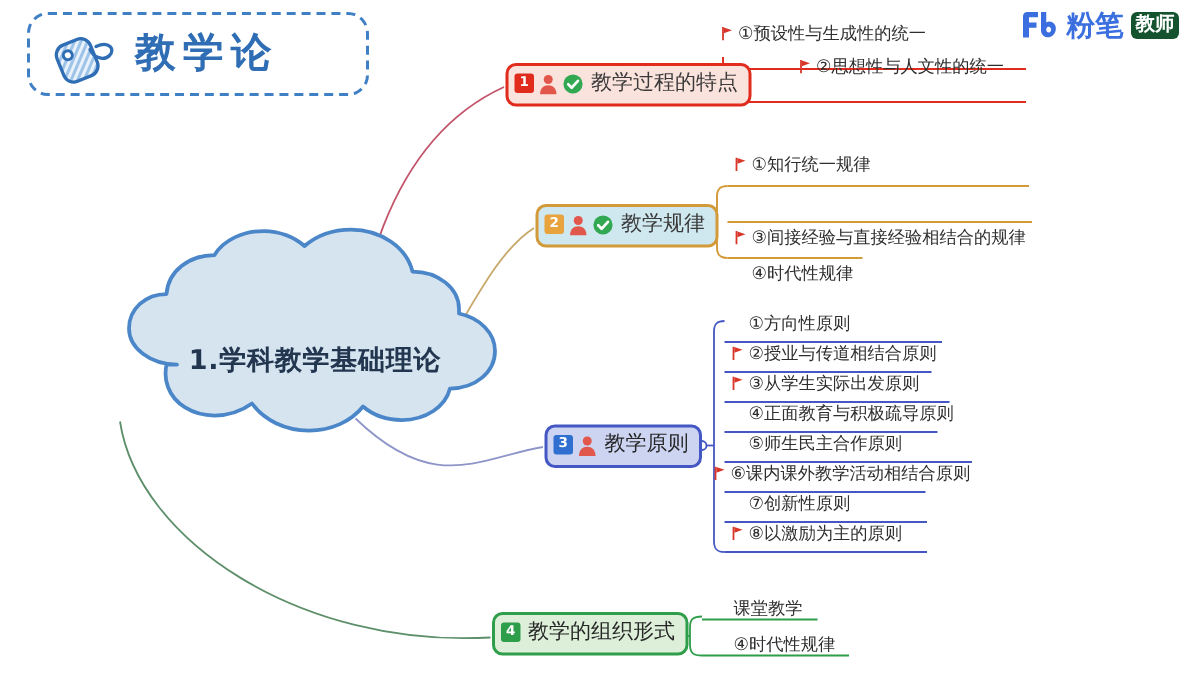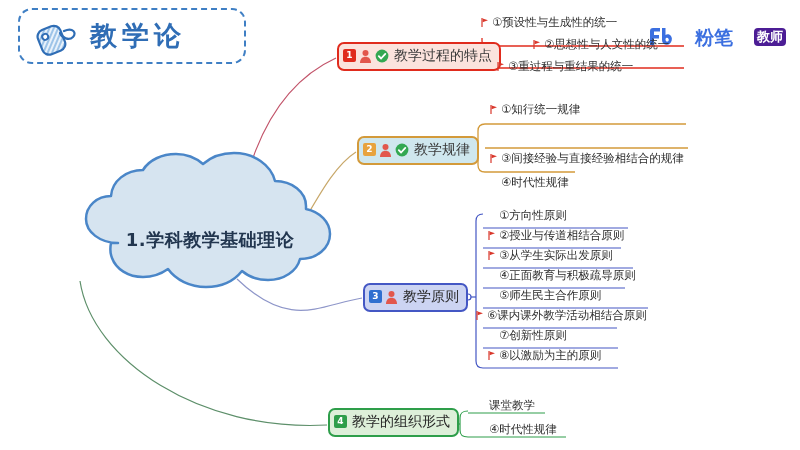--- a/index.html
+++ b/index.html
@@ -27,30 +27,30 @@
   .tag-icon { width: 46px; height: 40px; flex: none; }
   .header-title {
     font-size: 27px; font-weight: bold; color: #2f6db5;
     letter-spacing: 5px; line-height: 1;
     transform: translateY(-1px);
   }
 
   
   .brand {
     position: absolute; right: 14px; top: 7px;
-    display: flex; align-items: center; gap: 21px; margin-top: 20px;
+    display: flex; align-items: center; gap: 5px;
   }
   .brand-mark { width: 26px; height: 20px; }
   .brand-name {
     font-size: 19px; font-weight: bold; color: #3b6fe0;
     letter-spacing: 0px; line-height: 1;
   }
   .brand-sub {
     font-size: 13px; font-weight: bold; color: #ffffff;
-    background: #4c1d95; border-radius: 4px;
+    background: #14532d; border-radius: 4px;
     padding: 2px 3px; line-height: 1.15;
   }
 
   
   .cloud-wrap { position: absolute; left: 62px; top: 186px; width: 290px; height: 108px; }
   .cloud-label {
     position: absolute; left: 0; top: 0; width: 290px; height: 108px;
     display: flex; align-items: center; justify-content: center;
     font-size: 18px; font-weight: bold; color: #22364f;
     letter-spacing: 0.5px;
@@ -256,27 +256,20 @@
       </svg>
     <span>①预设性与生成性的统一</span>
   </div>
   <div class="leaf" style="left:497px; top:38px;margin-left:36px;">
     <svg class="flag" viewBox="0 0 8 9">
         <path d="M1,0 L1,9" stroke="#d9362a" stroke-width="1.2"></path>
         <path d="M1.6,0.4 L7,2.2 L1.6,4.2 Z" fill="#d9362a"></path>
       </svg>
     <span>②思想性与人文性的统一</span>
   </div>
-  <div class="leaf" style="left:497px; top:60px;">
-    <svg class="flag" viewBox="0 0 8 9">
-        <path d="M1,0 L1,9" stroke="#d9362a" stroke-width="1.2"></path>
-        <path d="M1.6,0.4 L7,2.2 L1.6,4.2 Z" fill="#d9362a"></path>
-      </svg>
-    <span>③重过程与重结果的统一</span>
-  </div>
 
   <div class="leaf" style="left:490px; top:103px;">
     <svg class="flag" viewBox="0 0 8 9">
         <path d="M1,0 L1,9" stroke="#d9362a" stroke-width="1.2"></path>
         <path d="M1.6,0.4 L7,2.2 L1.6,4.2 Z" fill="#d9362a"></path>
       </svg>
     <span>①知行统一规律</span>
   </div>
   <div class="leaf" style="left:490px; top:152px;">
     <svg class="flag" viewBox="0 0 8 9">

